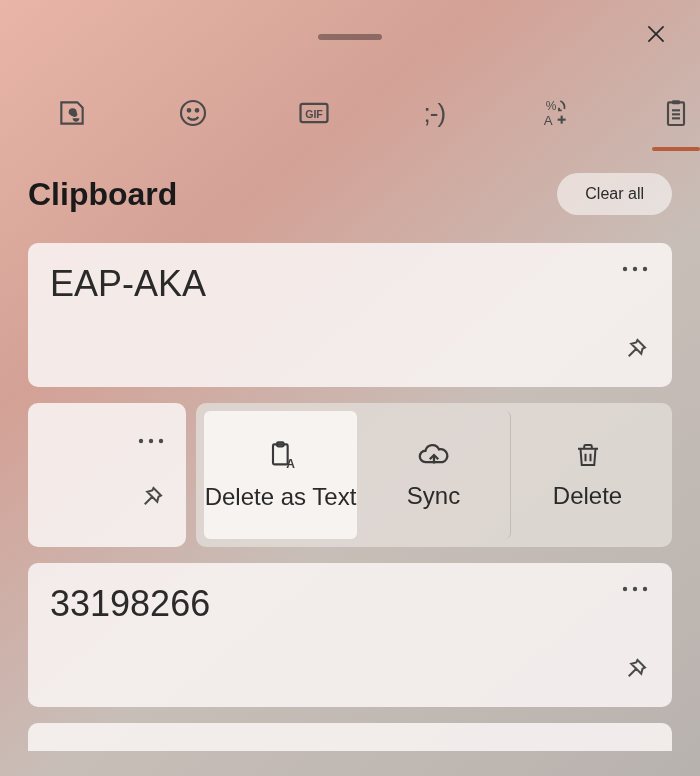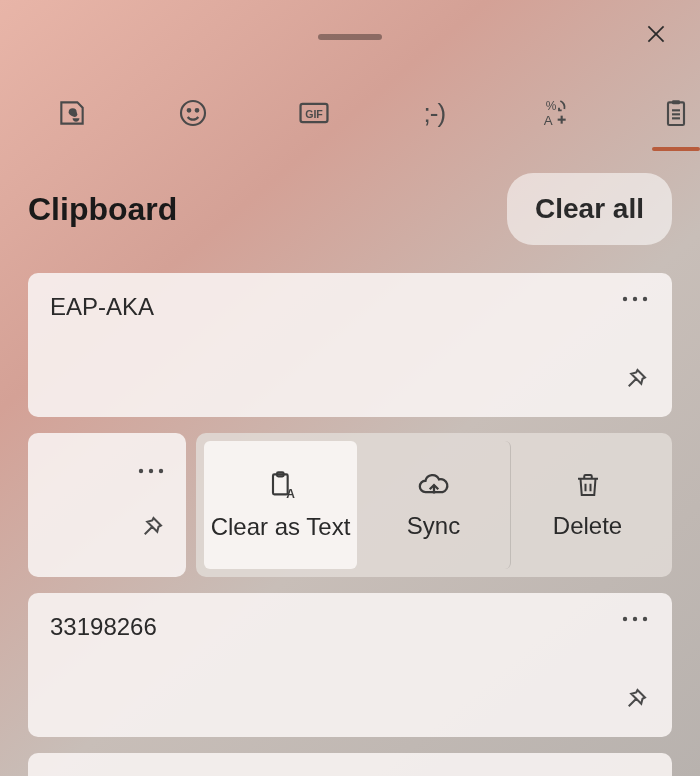--- a/index.html
+++ b/index.html
@@ -81,38 +81,38 @@
     }
     .title {
       font-size: 32px;
       font-weight: 600;
       color: #1a1a1a;
     }
     .clear-all {
       background: rgba(255,255,255,0.55);
       border: none;
       border-radius: 26px;
-      padding: 20px 28px;
-      font-size: 28px;
-      font-weight: 700;
+      padding: 12px 28px;
+      font-size: 16px;
+      font-weight: 400;
       color: #2a2a2a;
       cursor: pointer;
       font-family: inherit;
     }
     .card {
       background: rgba(248,244,242,0.88);
       border-radius: 10px;
       padding: 20px 22px;
       margin-bottom: 16px;
       position: relative;
       min-height: 144px;
       cursor: pointer;
     }
     .card-text {
-      font-size: 24px;
+      font-size: 36px;
       font-weight: 400;
       color: #2a2a2a;
     }
     .card-more {
       position: absolute;
       top: 18px;
       right: 22px;
       cursor: pointer;
     }
     .card-pin {
@@ -278,21 +278,21 @@
           </svg>
         </div>
       </div>
       <div class="action-bar">
         <div class="action highlighted">
           <svg width="32" height="32" viewBox="0 0 24 24" fill="none" stroke="currentColor" stroke-width="1.6">
             <rect x="6" y="4" width="11" height="15" rx="1"></rect>
             <rect x="9" y="2.5" width="5" height="3" rx="1"></rect>
             <text x="16" y="22" font-size="9" fill="currentColor" stroke="none" font-weight="600">A</text>
           </svg>
-          <span>Clear as Text</span>
+          <span>Delete as Text</span>
         </div>
         <div class="action">
           <svg width="34" height="30" viewBox="0 0 24 20" fill="none" stroke="currentColor" stroke-width="1.6">
             <path d="M6 15a4 4 0 0 1 0-8 5 5 0 0 1 9.5-1A4 4 0 0 1 18 15H6z"></path>
             <line x1="12" y1="16" x2="12" y2="10"></line>
             <polyline points="9,13 12,10 15,13"></polyline>
           </svg>
           <span>Sync</span>
         </div>
         <div class="action">

